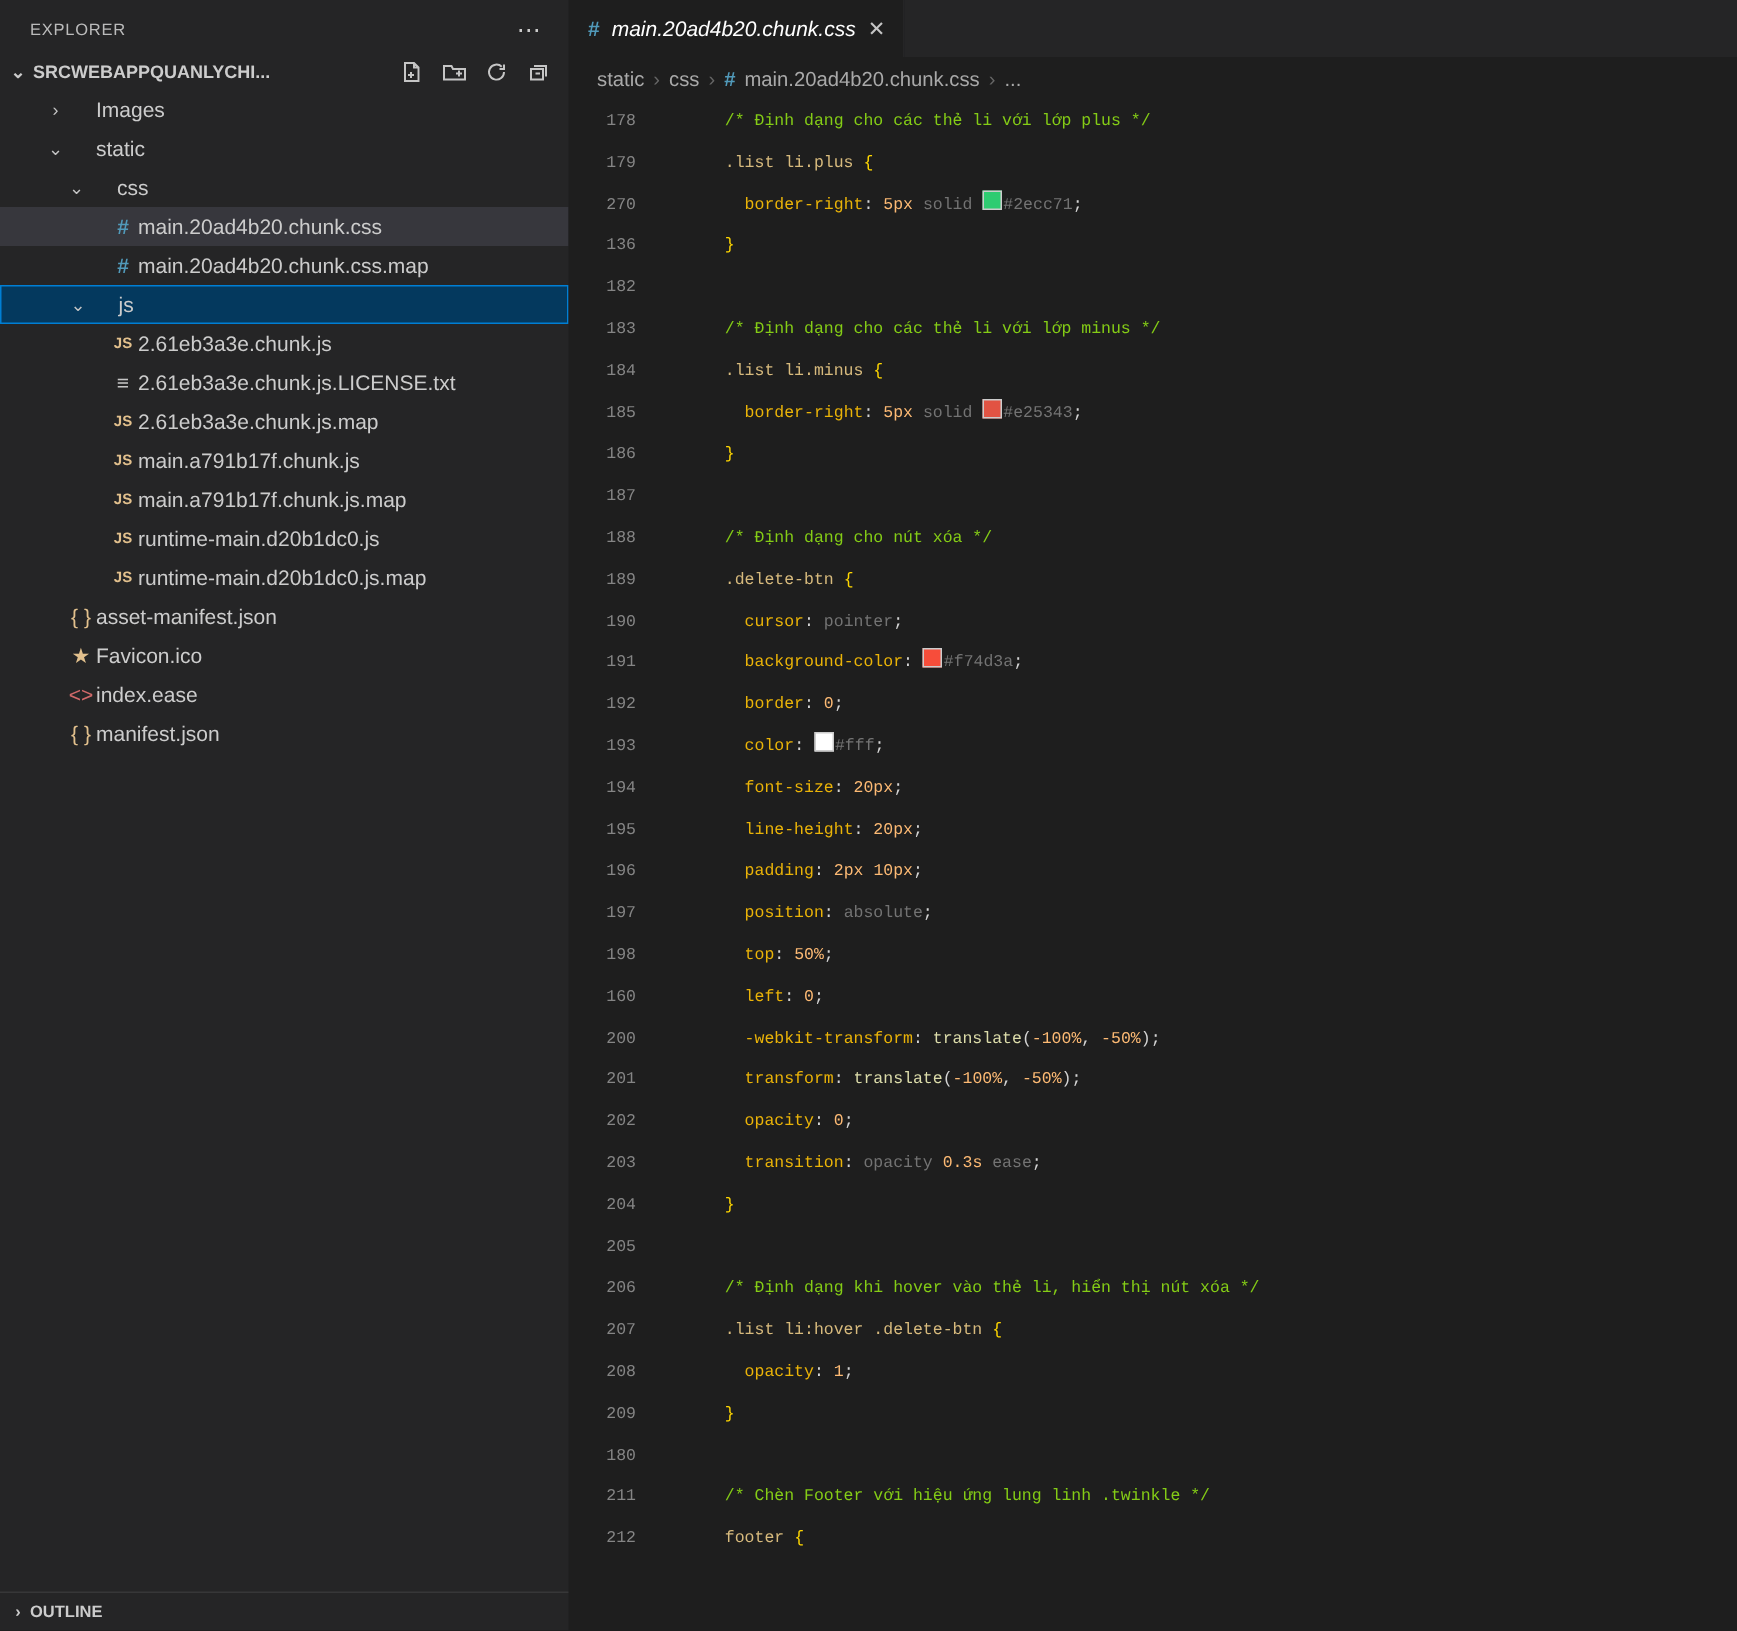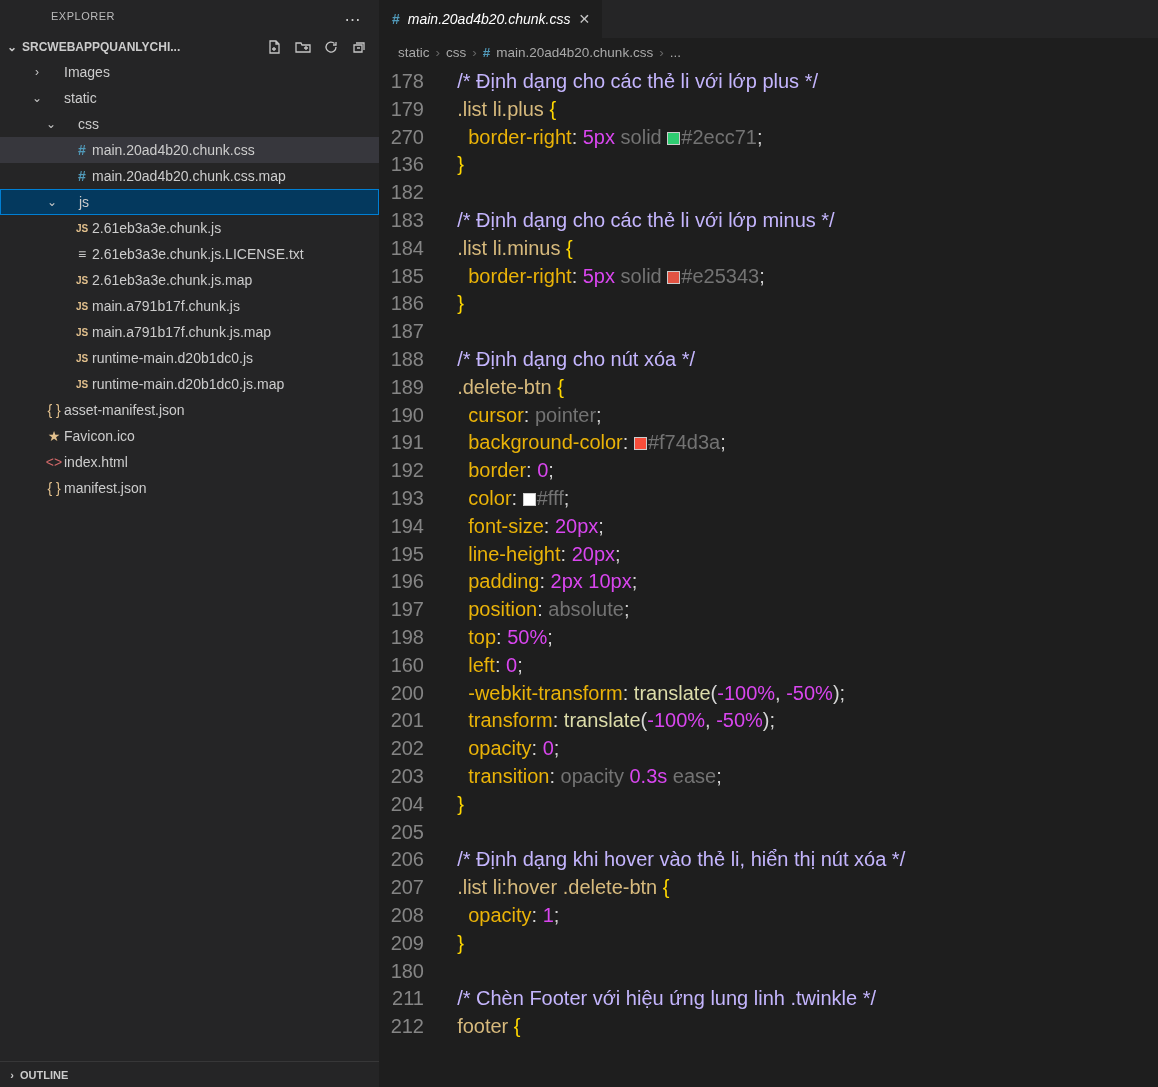--- a/index.html
+++ b/index.html
@@ -15,25 +15,25 @@
 }
 .sidebar {
   width: 380px;
   background: #252526;
   display: flex;
   flex-direction: column;
   border-right: 1px solid #1e1e1e;
 }
 .sidebar-header {
   display: flex;
+  align-items: center;
   justify-content: space-between;
   padding: 10px 14px 8px 20px;
   font-size: 11px;
   letter-spacing: 0.5px;
-  margin-left: 31px;
 }
 .sidebar-header .title { color: #bbbbbb; }
 .ellipsis { color: #cccccc; font-size: 16px; cursor: pointer; padding: 0 4px;}
 .project-header {
   display: flex;
   align-items: center;
   padding: 2px 6px 2px 4px;
   font-size: 12px;
   font-weight: 700;
   color: #cccccc;
@@ -95,38 +95,39 @@
 .tab .close { color:#c5c5c5; font-style:normal; cursor:pointer;}
 .breadcrumb {
   display:flex; align-items:center; gap:6px;
   height:28px; padding:0 18px; font-size:13.5px; color:#a9a9a9;
 }
 .breadcrumb .sep { color:#666; }
 .breadcrumb .ico-hash { color:#519aba; font-weight:700;}
 .editor {
   flex:1;
   display:flex;
-  font-family: Liberation Sans, sans-serif;
-  font-size:20px;
+  font-family: Liberation Mono, monospace;
+  font-size:11px;
   line-height:27.8px;
   overflow:hidden;
   padding-top:2px;
+  gap:24px;
 }
 .gutter {
   width:66px; text-align:right; color:#858585;
   padding-right:22px;
   user-select:none;
 }
 .code { flex:1; white-space:pre; color:#d4d4d4; overflow:hidden;}
-.tok-comment { color:#c4b5fd; }
+.tok-comment { color:#84cc16; }
 .tok-selector { color:#d7ba7d; }
 .tok-brace { color:#ffd700; }
 .tok-prop { color:#eab308; }
 .tok-punct { color:#d4d4d4; }
-.tok-num { color:#d946ef; }
+.tok-num { color:#fdba74; }
 .tok-val { color:#737373; }
 .tok-func { color:#dcdcaa; }
 .color-swatch {
   display:inline-block; width:13px; height:13px;
   border:1px solid #ccc; vertical-align:-1px; margin-right:1px;
 }
 svg.icon { stroke:#c5c5c5; fill:none; stroke-width:1.3; }
 </style>
 </head>
 <body>
@@ -226,21 +227,21 @@
         <span class="label">asset-manifest.json</span>
       </div>
       <div class="tree-row depth1">
         <span class="chev"></span>
         <span class="ico ico-star">★</span>
         <span class="label">Favicon.ico</span>
       </div>
       <div class="tree-row depth1">
         <span class="chev"></span>
         <span class="ico ico-html">&lt;&gt;</span>
-        <span class="label">index.html</span>
+        <span class="label">index.ease</span>
       </div>
       <div class="tree-row depth1">
         <span class="chev"></span>
         <span class="ico ico-json">{ }</span>
         <span class="label">manifest.json</span>
       </div>
     </div>
   <div class="bottom-sections">
     <div class="section-collapsed">
       <span class="chev">›</span>

